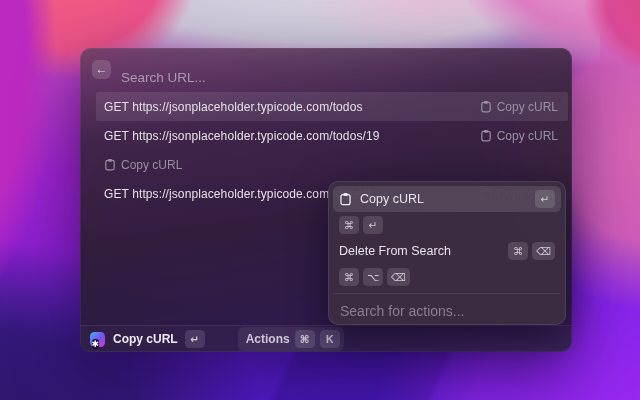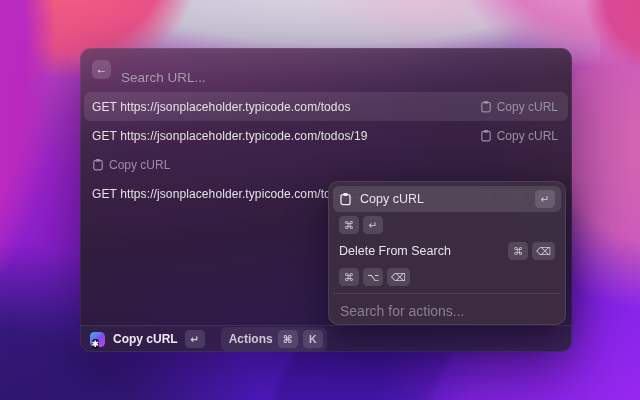--- a/index.html
+++ b/index.html
@@ -39,39 +39,39 @@
     backdrop-filter:blur(26px) saturate(1.3);
     display:flex; flex-direction:column; overflow:hidden; }
 
   .win-header { height:42px; flex:0 0 auto; display:flex; align-items:center; padding:0 12px; gap:10px; }
   .back-btn { width:19px; height:19px; border:none; border-radius:6px;
     background:rgba(255,255,255,0.14); color:#e9e3ea; font-size:12px; line-height:19px;
     display:flex; align-items:center; justify-content:center; cursor:pointer; font-family:inherit; }
   .search-url { color:#a89bab; font-size:13.5px; flex:1;margin-top:16px; }
 
   .win-list { flex:1 1 auto; padding:2px 4px 0 4px; }
-  .row { height:29px; display:flex; align-items:center; padding:0 10px 0 8px; border-radius:7px; color:#e7e1e7; }
+  .row { height:29px; display:flex; align-items:center; padding:0 10px 0 8px; border-radius:2px; color:#e7e1e7;margin-left:12px; }
   .row.selected { background:rgba(255,255,255,0.09); }
   .row-title { flex:1; font-size:12px; letter-spacing:0.1px; white-space:nowrap; overflow:hidden; }
   .row-acc { display:flex; align-items:center; gap:5px; color:#9b8fa3; font-size:12px; }
   .clip-icon { display:inline-flex; }
 
   .win-footer { flex:0 0 auto; height:27px; border-top:1px solid rgba(255,255,255,0.08);
     background:rgba(255,255,255,0.02);
     display:flex; align-items:center; padding:0 8px 0 10px; gap:8px; }
   .ext-icon { width:15px; height:15px; border-radius:4.5px; padding:1.5px;
     background:linear-gradient(135deg,#3fb4f0 0%,#7a4df0 55%,#d243d6 100%); flex:0 0 auto; }
   .ext-icon-inner { width:100%; height:100%; border-radius:3px; background:#1c1140;
     color:#fff; font-size:9px; line-height:11px; text-align:center; font-weight:bold; }
   .footer-label { color:#988da6; font-size:12px; flex:1; }
   .footer-primary { display:flex; align-items:center; gap:7px; color:#efeaf2; font-size:12px; font-weight:bold; }
   .kbd { min-width:20px; height:18px; padding:0 4px; border-radius:4.5px;
     background:rgba(255,255,255,0.12); color:#d3c9da; font-size:10.5px;
     display:inline-flex; align-items:center; justify-content:center; }
-  .actions-group { margin-left:8px; display:flex; align-items:center; gap:5px;
+  .actions-group { margin-left:25px; display:flex; align-items:center; gap:5px;
     background:rgba(255,255,255,0.07); border-radius:6px; padding:3px 4px 3px 8px;
     color:#cfc6d6; font-size:12px; font-weight:bold; cursor:pointer; }
 
   
   .popup { position:absolute; left:328px; top:181px; width:238px;
     background:rgba(60,45,66,0.97); border-radius:10px;
     box-shadow:0 12px 36px rgba(10,0,25,0.55), 0 0 0 1px rgba(255,255,255,0.09) inset;
     padding:5px 5px 0 5px; }
   .p-item { height:26px; display:flex; align-items:center; gap:8px; padding:0 6px; border-radius:6px;
     color:#e9e3ea; font-size:12.5px; cursor:pointer; }

